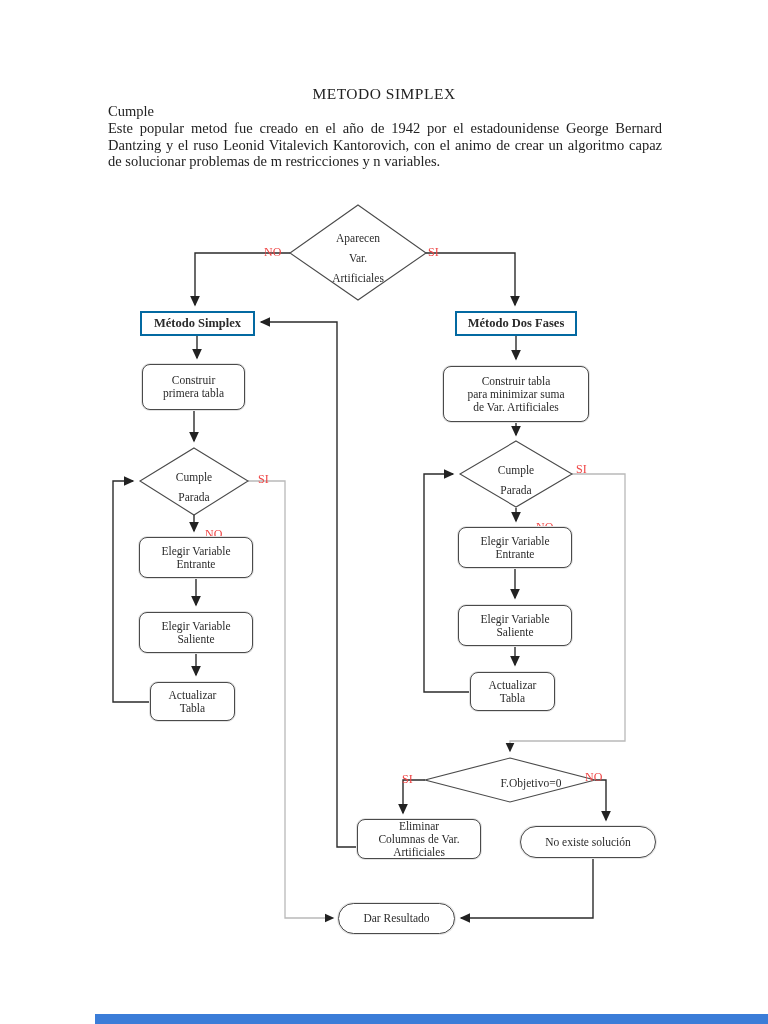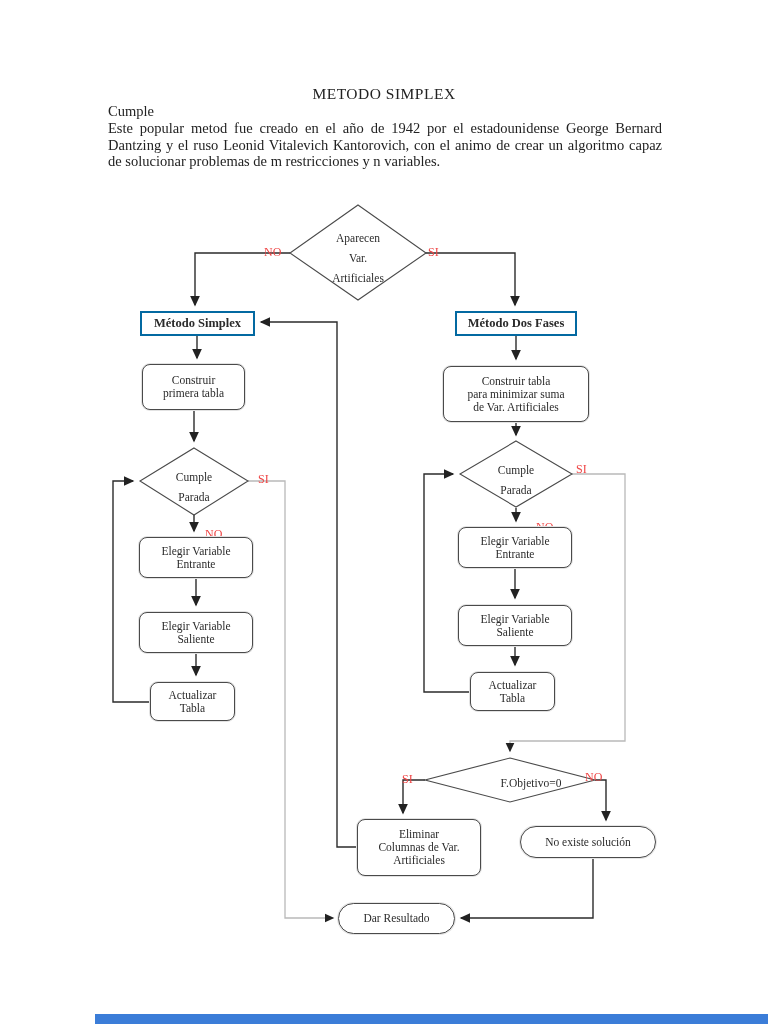--- a/index.html
+++ b/index.html
@@ -113,20 +113,20 @@
   <div class="node proc" style="left:443px;top:366px;width:146px;height:56px;">Construir tabla
 para minimizar suma
 de Var. Artificiales</div>
   <div class="node proc" style="left:458px;top:527px;width:114px;height:41px;">Elegir Variable
 Entrante</div>
   <div class="node proc" style="left:458px;top:605px;width:114px;height:41px;">Elegir Variable
 Saliente</div>
   <div class="node proc" style="left:470px;top:672px;width:85px;height:39px;">Actualizar
 Tabla</div>
 
-  <div class="node proc" style="left:357px;top:819px;width:124px;height:57px;">Eliminar
+  <div class="node proc" style="left:357px;top:819px;width:124px;height:40px;">Eliminar
 Columnas de Var.
 Artificiales</div>
   <div class="node stad" style="left:520px;top:826px;width:136px;height:32px;">No existe solución</div>
   <div class="node stad" style="left:338px;top:903px;width:117px;height:31px;">Dar Resultado</div>
 
   <div class="abs bluebar" style="background:#3b7dd8;"></div>
 </div>
 
 </body></html>

